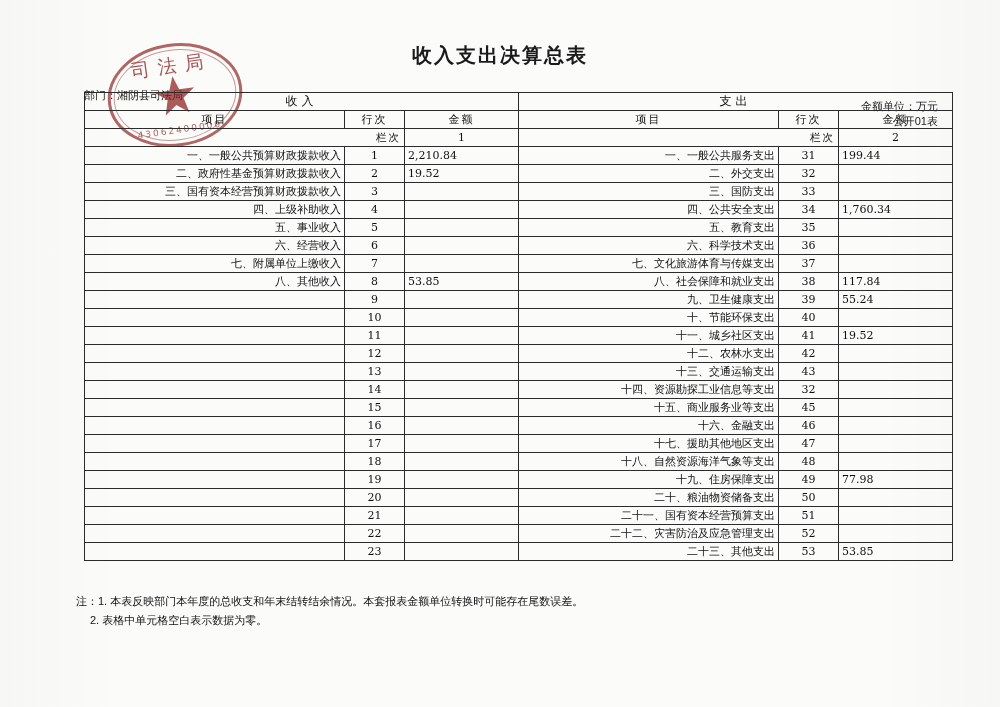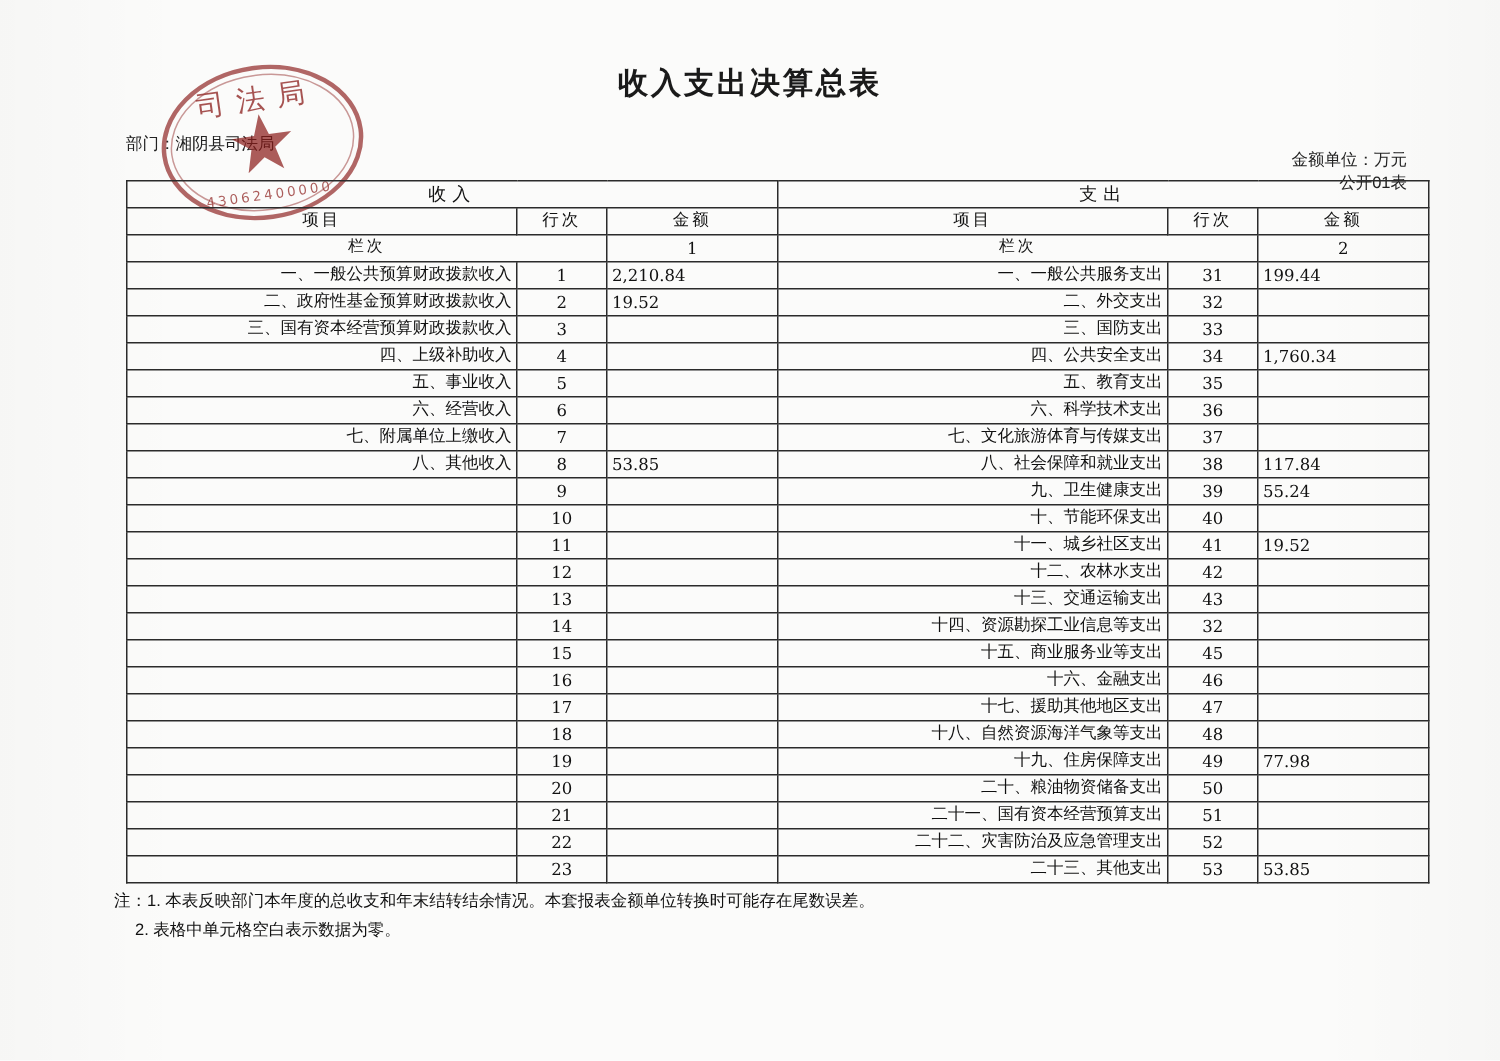--- a/index.html
+++ b/index.html
@@ -71,21 +71,21 @@
     left: 96px;
     top: 36px;
     width: 158px;
     height: 118px;
     pointer-events: none;
     opacity: 0.88;
   }
   table.main {
     position: absolute;
     left: 84px;
-    top: 120px;
+    top: 92px;
     width: 868px;
     border-collapse: collapse;
     font-size: 10.5px;
     color: #111;
     table-layout: fixed;
   }
   table.main td, table.main th {
     border: 1px solid #2b2b2b;
     padding: 0 3px;
     height: 17px;
@@ -100,25 +100,24 @@
     height: 22px;
     letter-spacing: 4px;
   }
   .hdr-cell {
     text-align: center;
     height: 21px;
     font-size: 11px;
     letter-spacing: 2px;
   }
   .lane-cell {
-    text-align: center;
+    text-align: right;
     height: 17px;
     font-size: 10.5px;
     letter-spacing: 2px;
-    font-family: Liberation Mono, monospace;
   }
   .num {
     text-align: left;
     padding-right: 6px;
     font-family: "DejaVu Serif", serif;
     font-size: 11px;
   }
   .ctr {
     text-align: center;
     font-family: "DejaVu Serif", serif;

